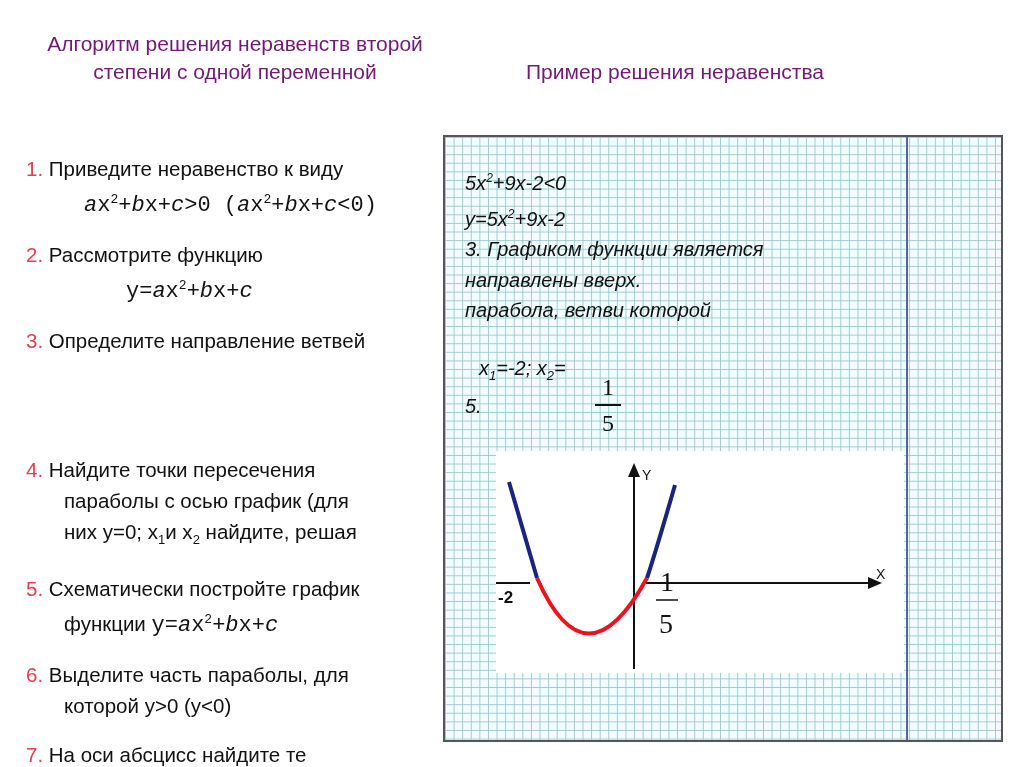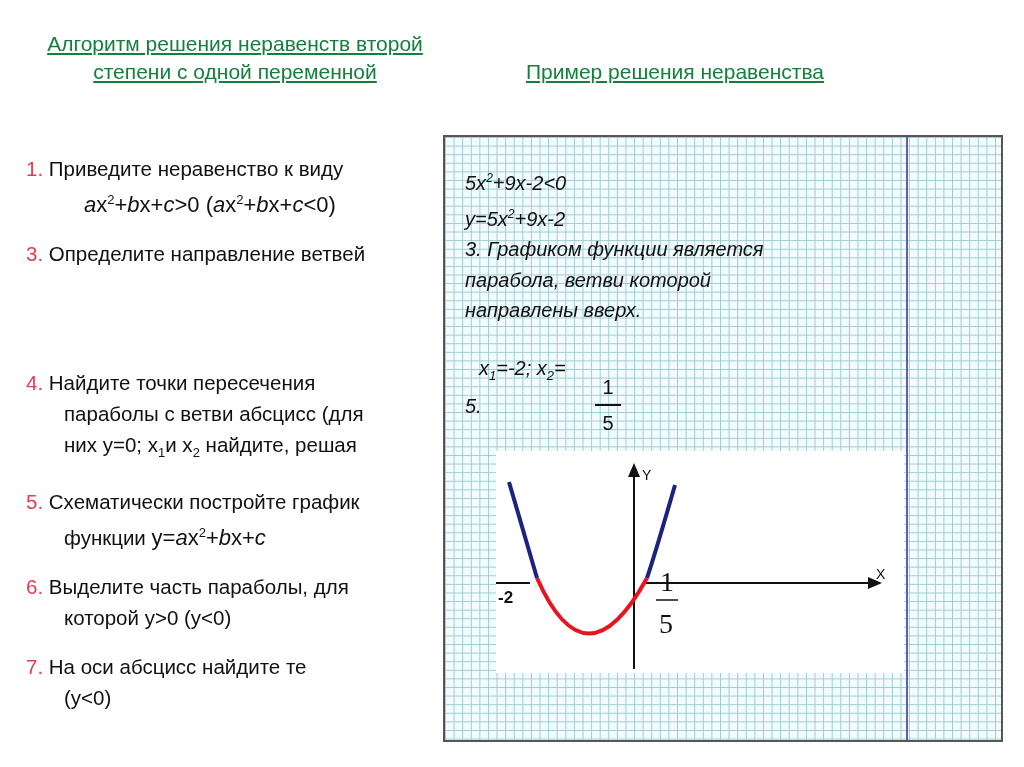--- a/index.html
+++ b/index.html
@@ -3,78 +3,83 @@
 <meta charset="utf-8">
 <style>
   html, body { margin: 0; padding: 0; }
   body {
     width: 1024px; height: 767px; position: relative; overflow: hidden;
     background: #ffffff;
     font-family: "Liberation Sans", sans-serif;
     color: #111;
   }
   .heading {
-    position: absolute; color: #15803d; text-align: center;
-    font-size: 21px; line-height: 28px; text-decoration: underline;
+    position: absolute; color: #701a75; text-align: center;
+    font-size: 21px; line-height: 28px;
   }
   #left-heading { left: 30px; top: 30px; width: 410px; }
   #right-heading { left: 450px; top: 58px; width: 450px; }
 
   .steps { position: absolute; left: 8px; top: 135px; width: 430px; font-size: 20.5px; line-height: 31px; }
   .step { margin: 18px; }
   .num { color: #e04050; }
   .cont { padding-left: 38px; }
-  .formula { font-family: Liberation Sans, sans-serif; font-size: 22px; }
+  .formula { font-family: Liberation Mono, monospace; font-size: 22px; }
   .formula i { font-style: italic; }
   .center-f { display: block; padding-left: 58px; }
   .center-f2 { display: block; padding-left: 100px; }
   .sup { font-size: 13px; vertical-align: 8px; }
   .sub { font-size: 13px; vertical-align: -5px; }
   .gap { height: 62px; }
 
   .grid-box {
     position: absolute; left: 443px; top: 135px; width: 560px; height: 607px;
     border: 2px solid #555; box-sizing: border-box;
     background-color: #f2fbfd;
     background-image:
       linear-gradient(to right, rgba(150,200,205,0.9) 1px, transparent 1px),
       linear-gradient(to bottom, rgba(150,200,205,0.9) 1px, transparent 1px);
     background-size: 8.6px 8.6px;
   }
   .margin-line { position: absolute; left: 461px; top: 0; width: 2px; height: 100%; background: #5a5fb0; }
 
   .example { position: absolute; left: 20px; top: 26px; font-style: italic; font-size: 20px; line-height: 30.5px; color: #111; }
   .example .sup { font-size: 12px; vertical-align: 8px; }
-  .frac { position: absolute; font-family: Liberation Sans, sans-serif; font-style: normal; font-size: 20px; text-align: center; width: 26px; line-height: 28px; }
+  .frac { position: absolute; font-family: Liberation Serif, serif; font-style: normal; font-size: 24px; text-align: center; width: 26px; line-height: 28px; }
   .frac .bar { display: block; height: 2px; background: #111; margin: 3px 0; }
 
   .graph { position: absolute; left: 51px; top: 314px; width: 408px; height: 222px; background: #fff; }
   .graph svg { position: absolute; left: 0; top: 0; }
 </style>
 </head>
 <body>
 
 <div class="heading" id="left-heading">Алгоритм решения неравенств второй степени с одной переменной</div>
 <div class="heading" id="right-heading">Пример решения неравенства</div>
 
 <div class="steps">
   <div class="step">
     <span class="num">1.</span>
     <span>Приведите неравенство к виду</span>
     <span class="formula center-f"><i>a</i>x<span class="sup">2</span>+<i>b</i>x+<i>c</i>&gt;0 (<i>a</i>x<span class="sup">2</span>+<i>b</i>x+<i>c</i>&lt;0)</span>
   </div>
   <div class="step">
+    <span class="num">2.</span>
+    <span>Рассмотрите функцию</span>
+    <span class="formula center-f2">y=<i>a</i>x<span class="sup">2</span>+<i>b</i>x+<i>c</i></span>
+  </div>
+  <div class="step">
     <span class="num">3.</span>
     <span>Определите направление ветвей</span>
   </div>
   <div class="gap"></div>
   <div class="step">
     <span class="num">4.</span>
     <span>Найдите точки пересечения</span>
-    <div class="cont">параболы с ветви абсцисс (для</div>
+    <div class="cont">параболы с осью график (для</div>
     <div class="cont">них y=0; x<span class="sub">1</span>и x<span class="sub">2</span> найдите, решая</div>
   </div>
   <div class="step">
     <span class="num">5.</span>
     <span>Схематически постройте график</span>
     <div class="cont"><span>функции</span> <span class="formula">y=<i>a</i>x<span class="sup">2</span>+<i>b</i>x+<i>c</i></span></div>
   </div>
   <div class="step">
     <span class="num">6.</span>
     <span>Выделите часть параболы, для</span>
@@ -87,22 +92,22 @@
   </div>
 </div>
 
 <div class="grid-box">
   <div class="margin-line"></div>
 
   <div class="example">
     <div>5x<span class="sup">2</span>+9x-2&lt;0</div>
     <div>y=5x<span class="sup">2</span>+9x-2</div>
     <div>3. Графиком функции является</div>
+    <div>направлены вверх.</div>
     <div>парабола, ветви которой</div>
-    <div>направлены вверх.</div>
     <div style="padding-left:14px; margin-top:27px;">x<span class="sub">1</span>=-2; x<span class="sub">2</span>=</div>
     <div>5.</div>
   </div>
 
   <div class="frac" style="left:150px; top:236px;">
     <span>1</span>
     <span class="bar"></span>
     <span>5</span>
   </div>
 

